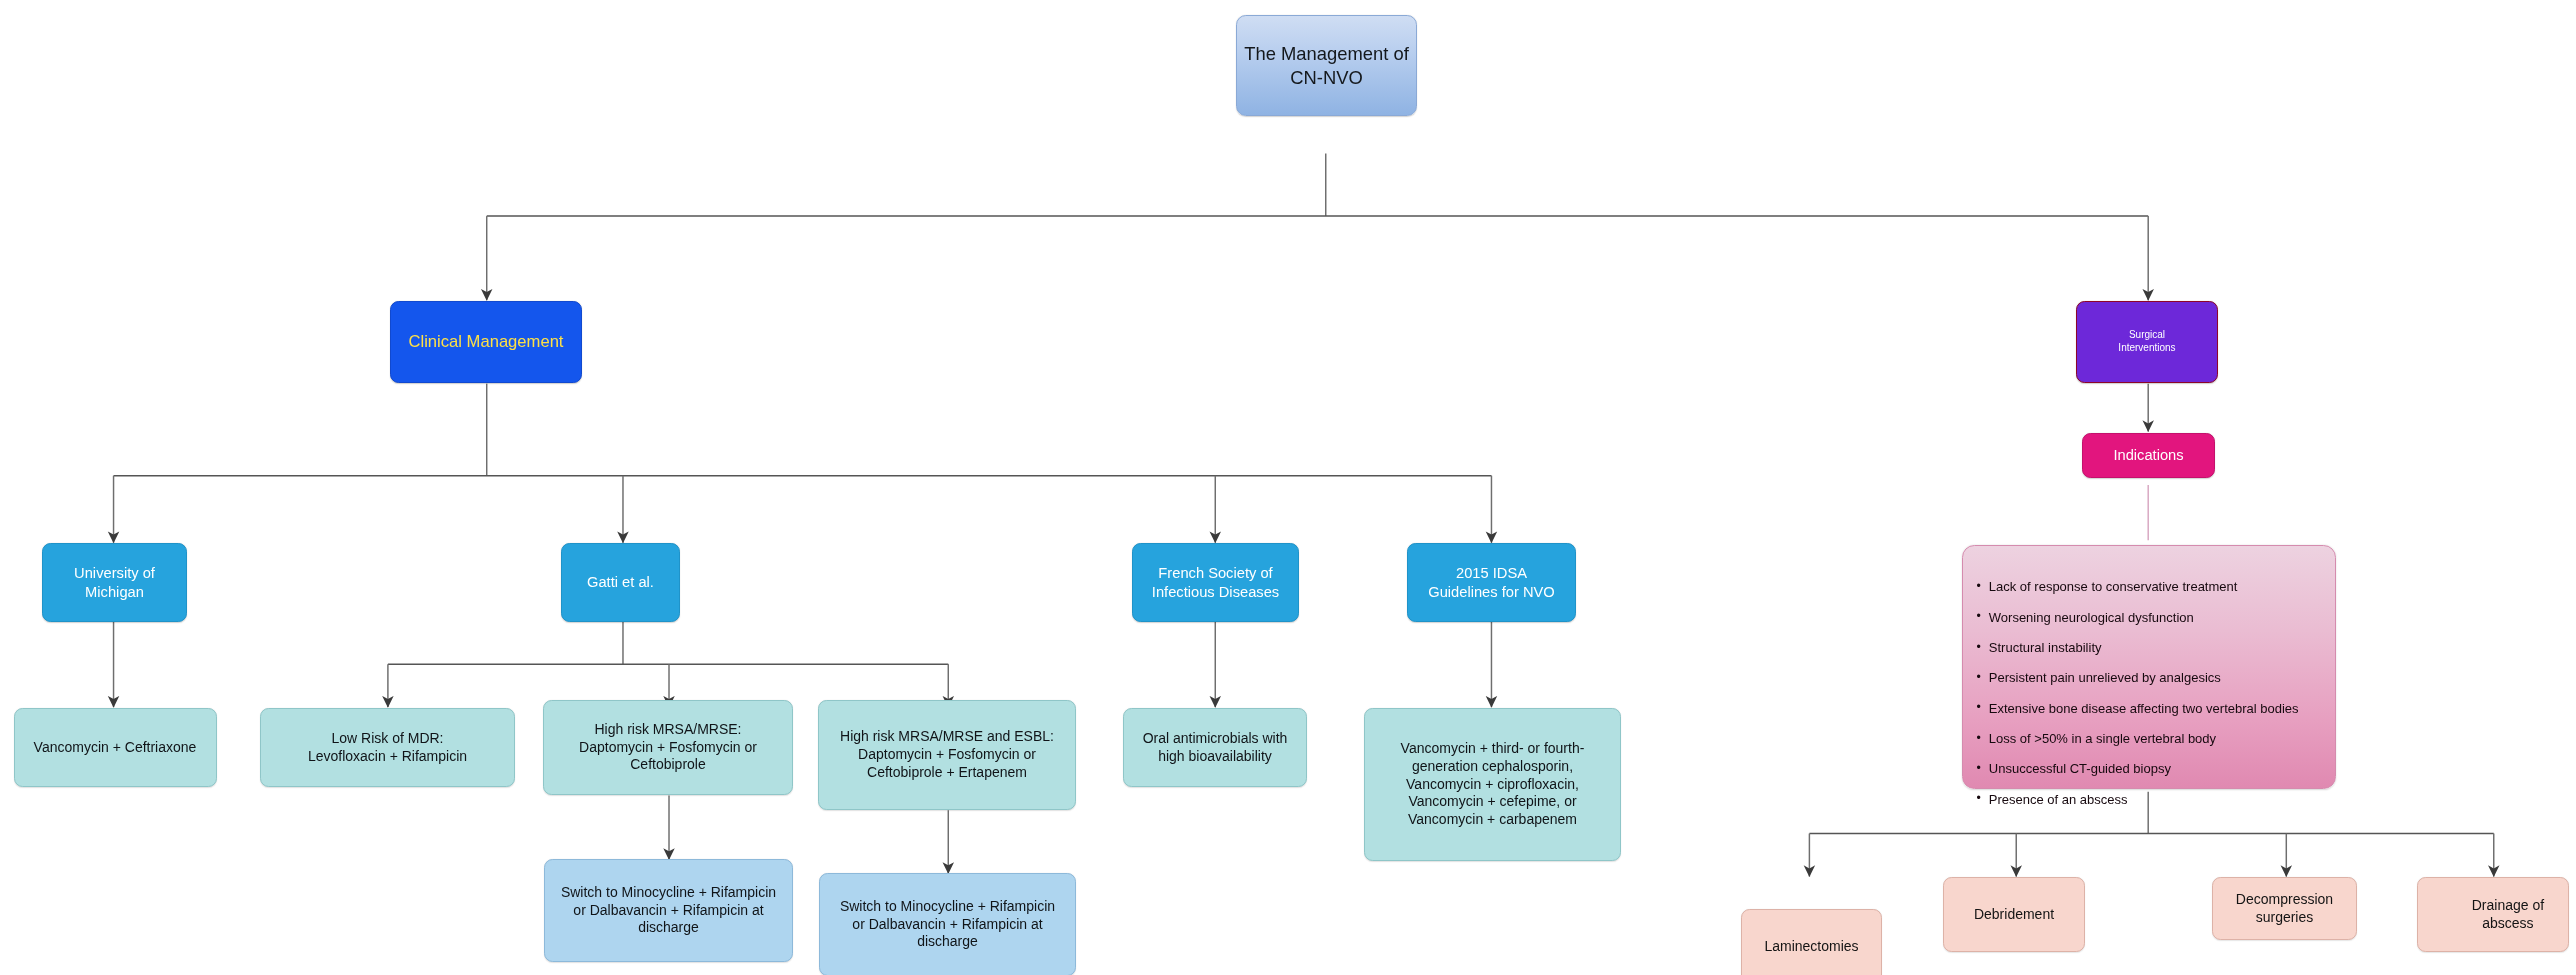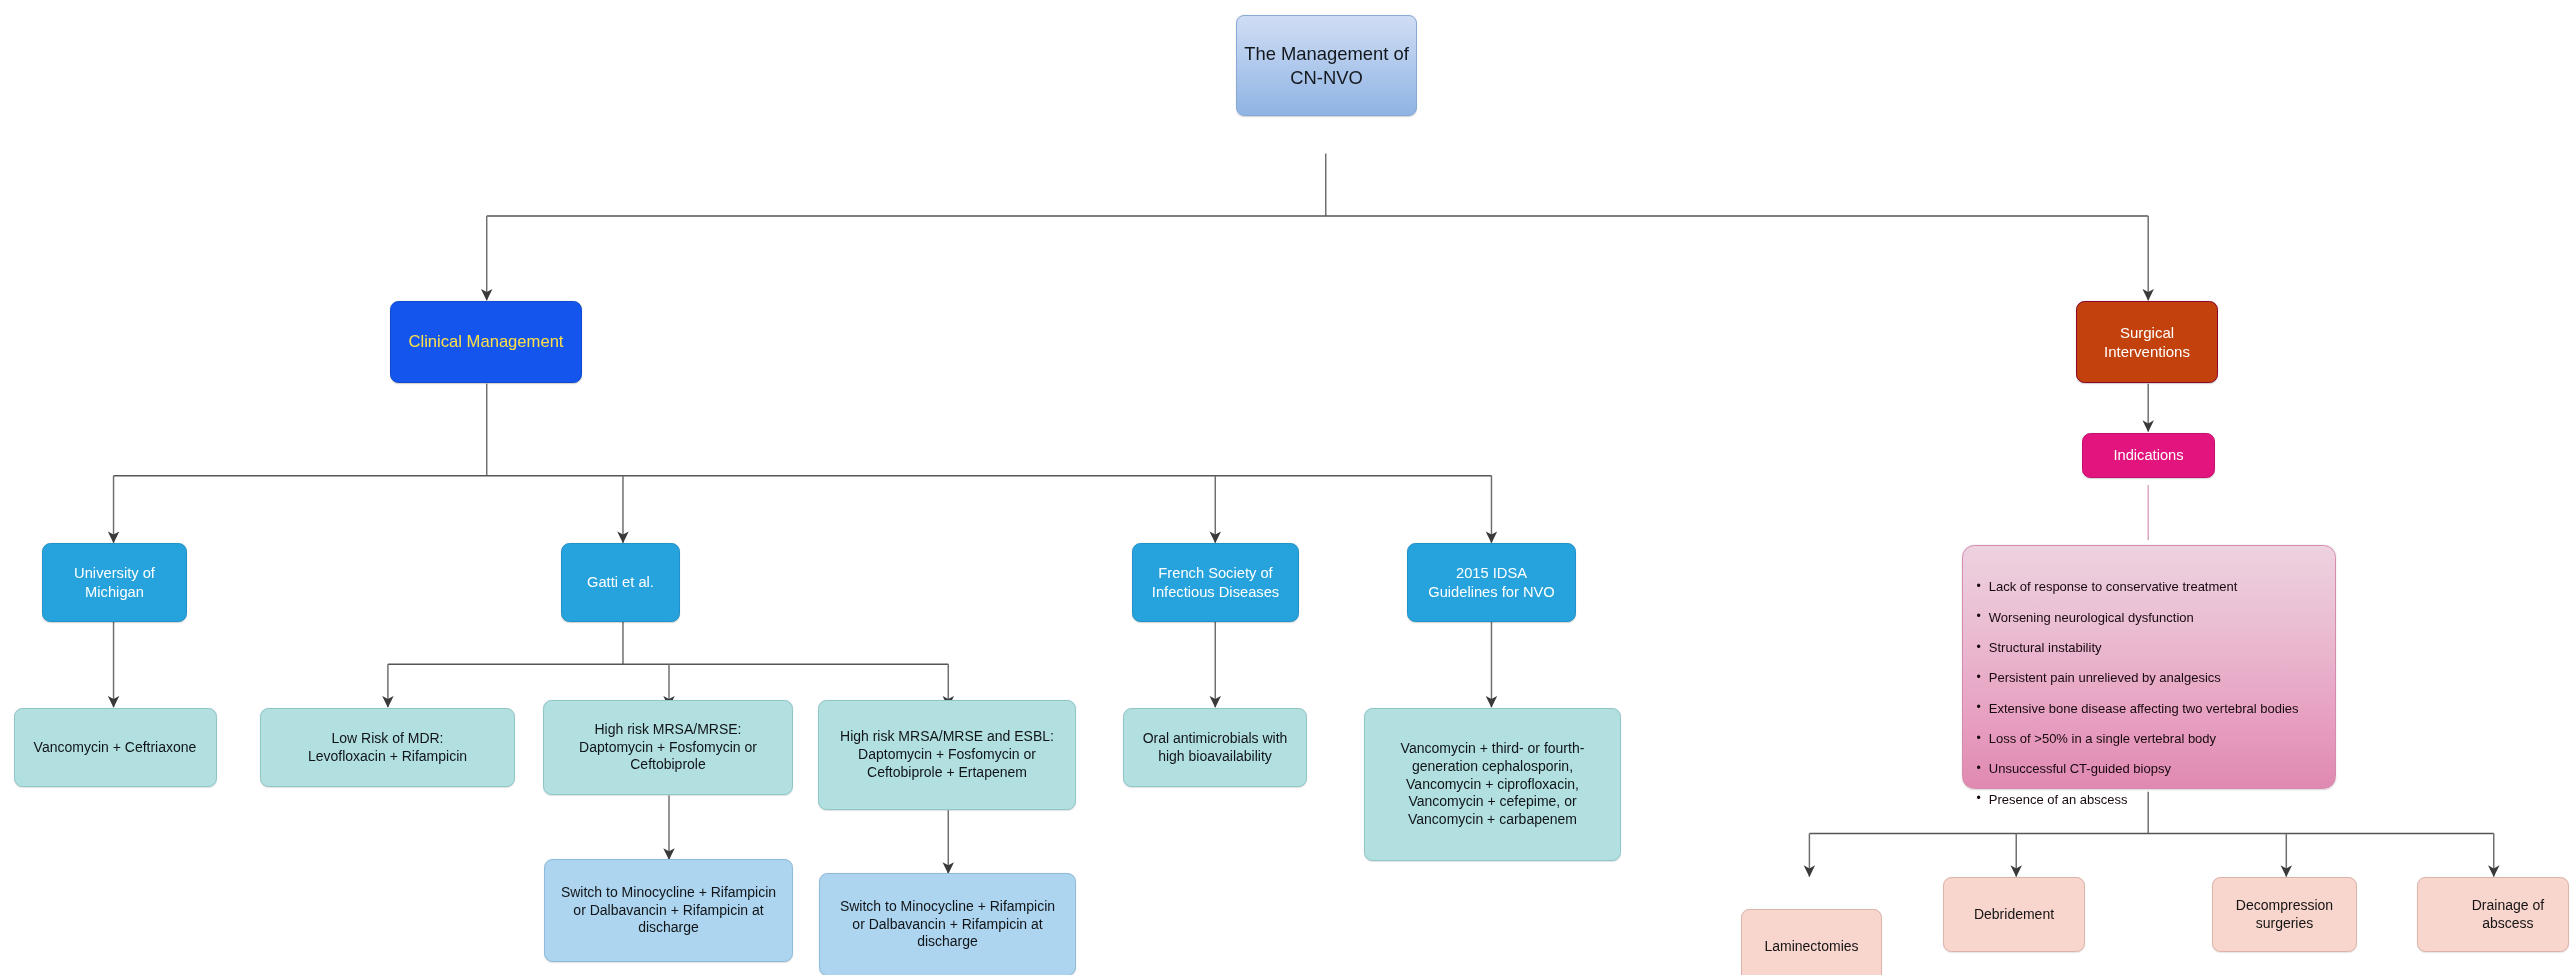--- a/index.html
+++ b/index.html
@@ -75,24 +75,24 @@
   
   .n-lightblue {
     background: #aed5ef;
     border: 0.6px solid #8db9da;
     color: #101418;
     font-size: 14px;
     box-shadow: 0 0.6px 1.2px rgba(0,0,0,.12);
   }
   
   .n-crimson {
-    background: #c2410c;
+    background: #6d28d9;
     border: 0.6px solid #8d0529;
     color: #ffffff;
-    font-size: 15px;
+    font-size: 10px;
     box-shadow: 0 0.6px 1.2px rgba(0,0,0,.2);
   }
   
   .n-magenta {
     background: #e2157e;
     border: 0.6px solid #c4116c;
     color: #ffffff;
     font-size: 14.7px;
     box-shadow: 0 0.6px 1.2px rgba(0,0,0,.18);
   }
@@ -186,21 +186,21 @@
 
       <path d="M3500,1290 L3500,1358" stroke="#6e6e6e" marker-end="none"></path>
       <path d="M2948,1358 L4063,1358" stroke="#555" marker-end="none"></path>
       <path d="M2948,1358 L2948,1428"></path>
       <path d="M3285,1358 L3285,1428"></path>
       <path d="M3725,1358 L3725,1428"></path>
       <path d="M4063,1358 L4063,1428"></path>
     </g>
   </svg>
 
-  <div class="node n-root" style="left:1236px; top:15.3px; width:181px; height:101px;border-radius:8px;">The Management of
+  <div class="node n-root" style="left:1236px; top:15.3px; width:181px; height:101px;">The Management of
 CN-NVO</div>
 
   <div class="node n-primary" style="left:390px; top:301px; width:192px; height:82px;">Clinical Management</div>
 
   <div class="node n-crimson" style="left:2076px; top:301px; width:142px; height:82px;">Surgical
 Interventions</div>
 
   <div class="node n-magenta" style="left:2082px; top:433px; width:133px; height:45px;">Indications</div>
 
   <div class="node n-sky" style="left:42px; top:543px; width:145px; height:79px;">University of
@@ -254,19 +254,19 @@
       <li class="nojust">Loss of &gt;50% in a single vertebral body</li>
       <li class="nojust">Unsuccessful CT-guided biopsy</li>
       <li class="nojust">Presence of an abscess</li>
     </ul>
   </div>
 
   <div class="node n-pink" style="left:1741px; top:877px; width:141px; height:75px;margin-top:32px;">Laminectomies</div>
 
   <div class="node n-pink" style="left:1943px; top:877px; width:142px; height:75px;">Debridement</div>
 
-  <div class="node n-pink" style="left:2212px; top:877px; width:145px; height:75px;">Decompression
+  <div class="node n-pink" style="left:2212px; top:877px; width:145px; height:63px;">Decompression
 surgeries</div>
 
   <div class="node n-pink" style="left:2417px; top:877px; width:152px; height:75px;padding-left:36px;">Drainage of abscess</div>
 
 </div>
 
 
 </body></html>

